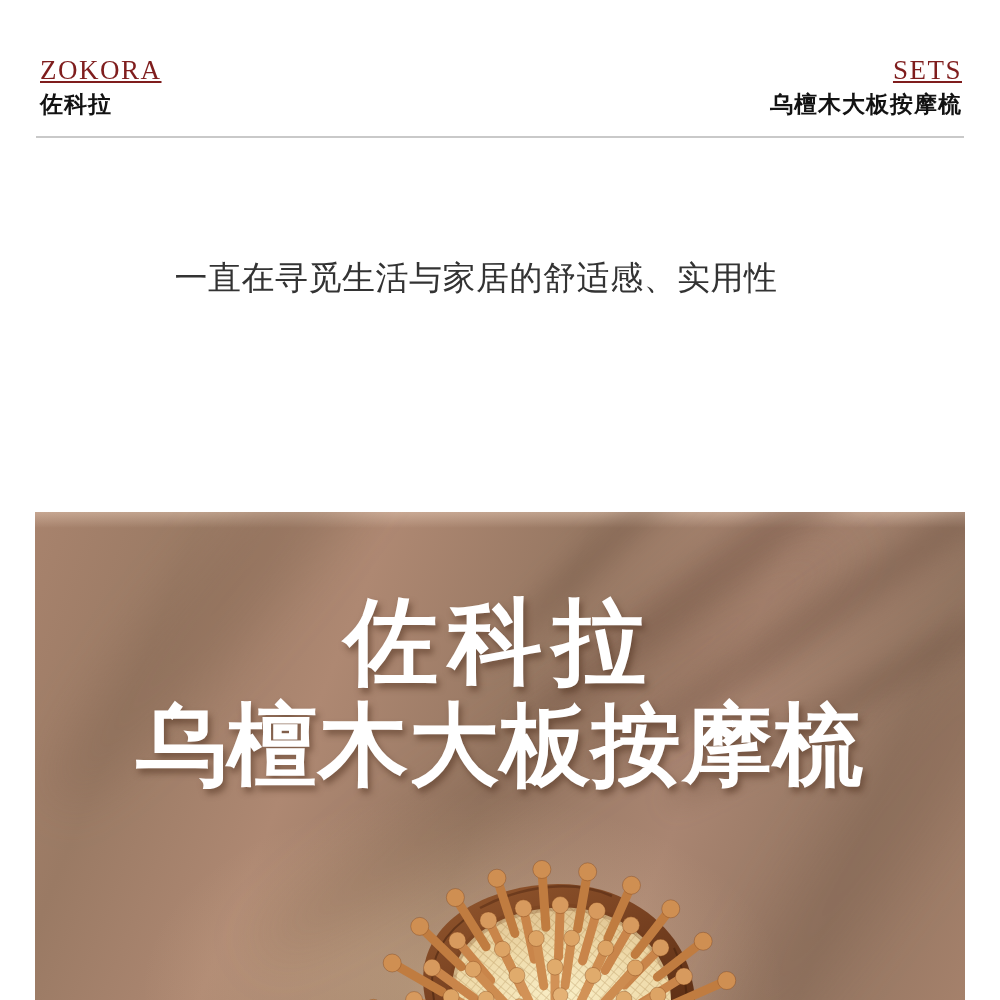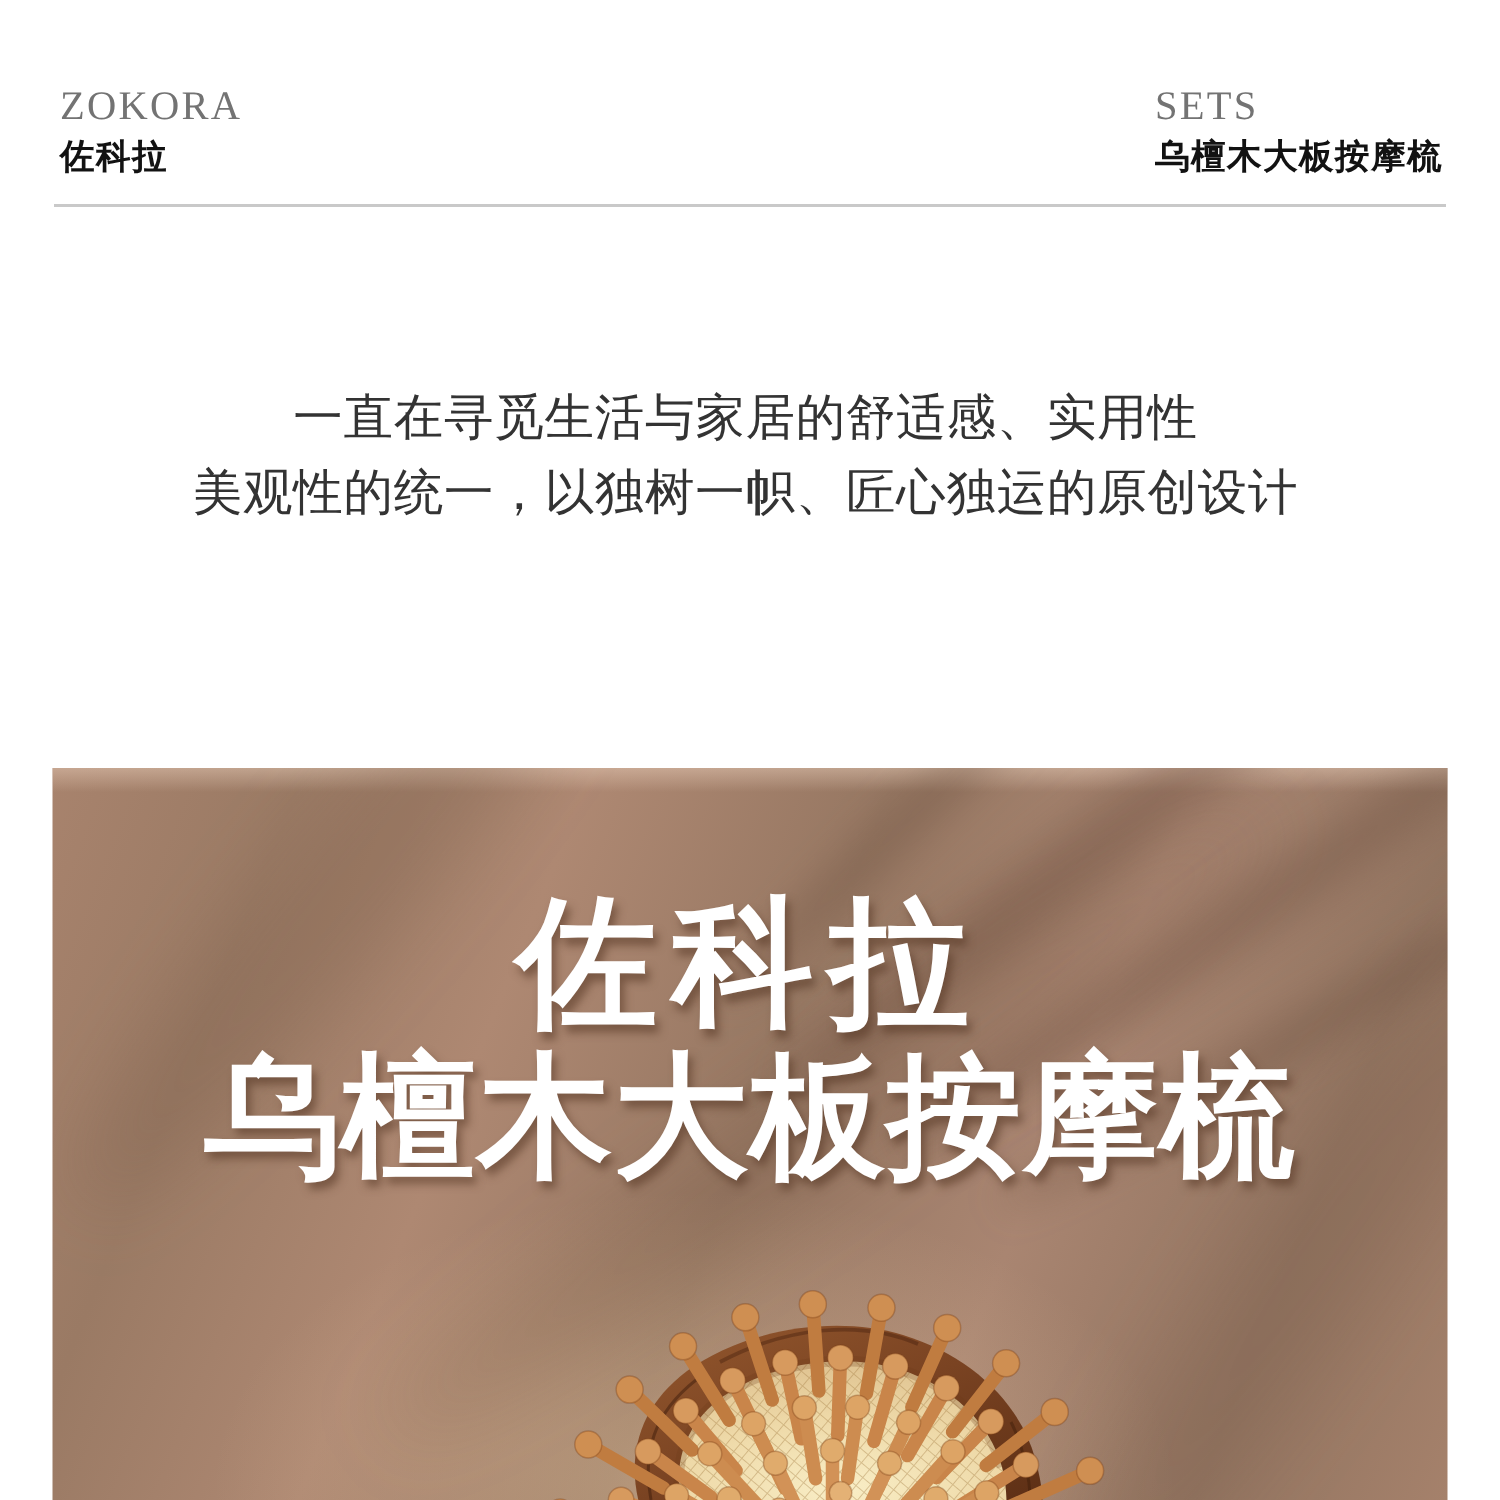--- a/index.html
+++ b/index.html
@@ -11,37 +11,36 @@
   }
   .page { position: relative; width: 1000px; height: 1000px; overflow: hidden; background:#fff; }
 
   
   .brand-header {
     position: absolute; left: 40px; right: 38px; top: 56px;
     display: flex; justify-content: space-between; align-items: flex-start;
   }
   .brand-en, .series-en {
     font-family: "Liberation Serif", serif;
-    font-size: 27px; letter-spacing: 1.5px; color: #737373; line-height: 1.05;
+    font-size: 27px; letter-spacing: 1.5px; color: #7f1d1d; line-height: 1.05; text-decoration: underline;
   }
   .brand-cn, .product-cn {
     font-size: 23px; font-weight: 700; color: #121212;
     margin-top: 5px; letter-spacing: 1px;
   }
-  .brand-right { }
+  .brand-right { text-align: right; }
   .divider {
     position: absolute; left: 36px; right: 36px; top: 136px;
     border: none; border-top: 2px solid #c9c9c9; margin: 0;
   }
 
   
   .intro {
     position: absolute; top: 253px; left: 0; width: 952px;
     text-align: center;
-    margin-left: 21px;
   }
   .intro p {
     margin: 0; font-size: 33px; line-height: 50px;
     font-weight: 300; color: #333333; letter-spacing: 0.5px;
   }
 
   
   .hero {
     position: absolute; left: 35px; top: 512px; width: 930px; height: 488px;
     overflow: hidden;
@@ -87,21 +86,20 @@
     <div class="brand-right">
       <div class="series-en">SETS</div>
       <div class="product-cn">乌檀木大板按摩梳</div>
     </div>
   </header>
 
   <hr class="divider">
 
   <section class="intro">
     <p>一直在寻觅生活与家居的舒适感、实用性</p>
-    <p>美观性的统一，以独树一帜、匠心独运的原创设计</p>
   </section>
 
   <section class="hero">
     <div class="shade f1"></div>
     <div class="shade f2"></div>
     <div class="shade f3"></div>
     <div class="shade f4"></div>
     <div class="shade f5"></div>
     <div class="shade f6"></div>
     <div class="shade f7"></div>

